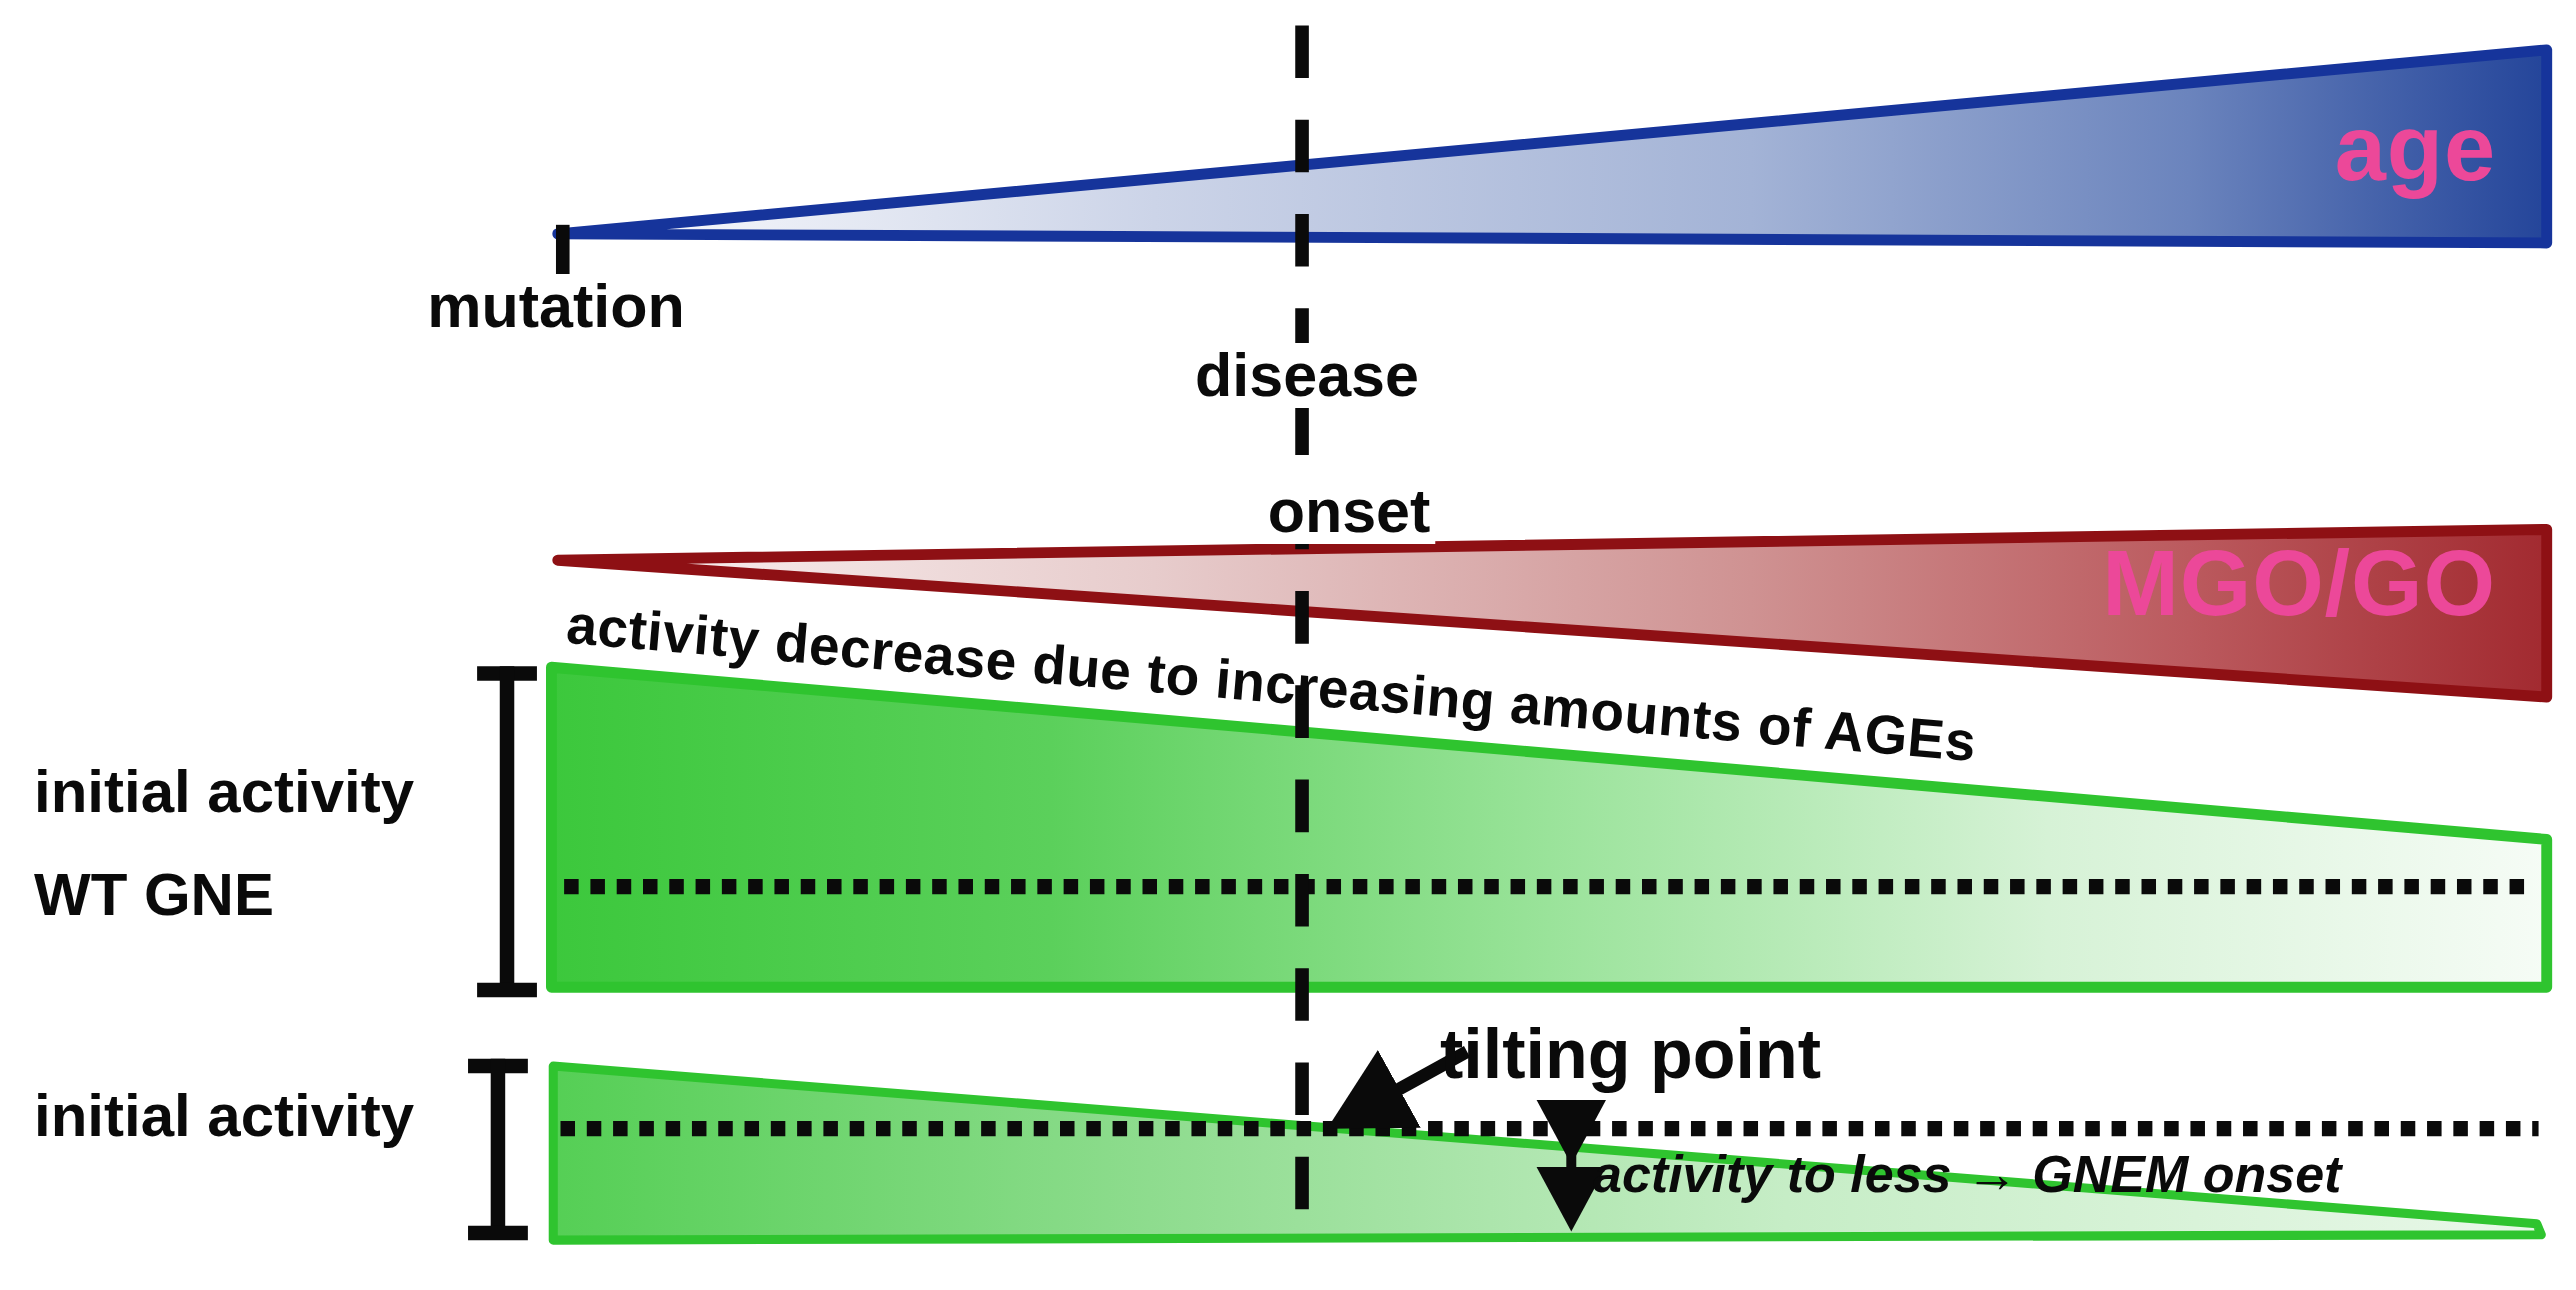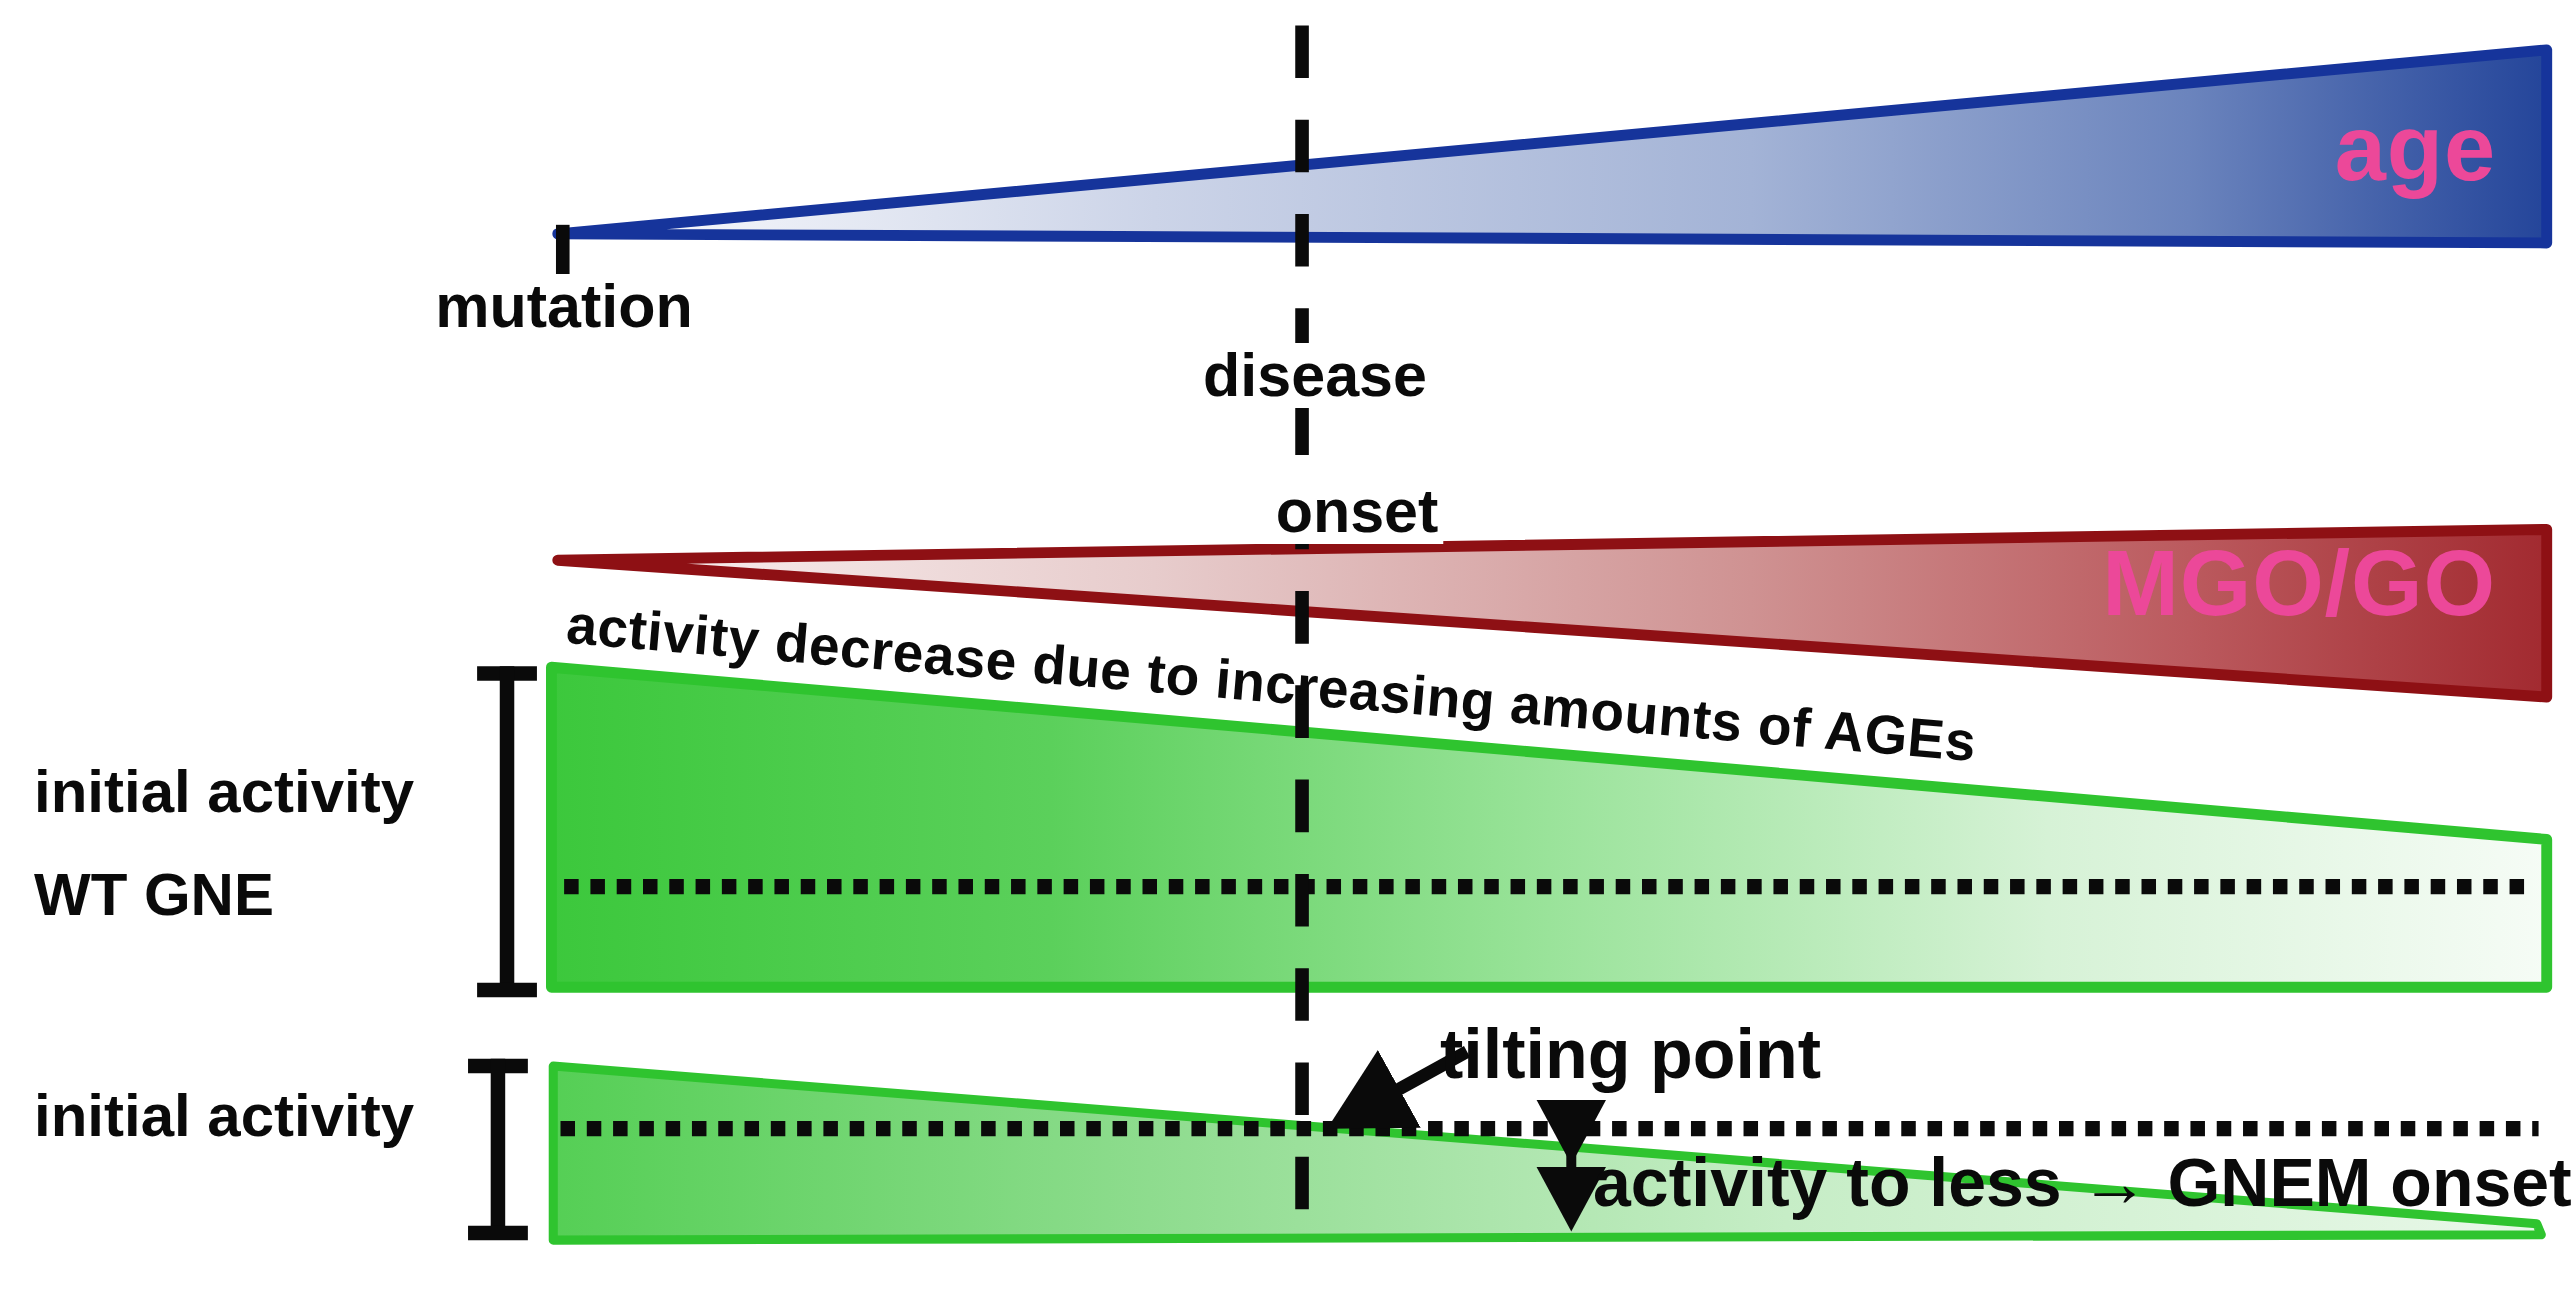--- a/index.html
+++ b/index.html
@@ -4,28 +4,28 @@
 <style>
   html,body{margin:0;padding:0;background:#ffffff;}
   .canvas{
     position:relative;width:2576px;height:1290px;background:#ffffff;overflow:hidden;
     font-family:"Liberation Sans", sans-serif;font-weight:bold;color:#0a0a0a;
   }
   .canvas svg{position:absolute;left:0;top:0;}
   .lbl{position:absolute;line-height:1;white-space:nowrap;font-weight:bold;}
   .center{transform:translateX(-50%);}
   .white{color:#ec4899;}
-  .timeline-text{font-size:61px;background:#ffffff;padding:1.8px 5.4px;margin-left:8px;}
+  .timeline-text{font-size:61px;background:#ffffff;padding:1.8px 5.4px;}
   .side-label{font-size:60px;}
   .band-label{font-size:92px;letter-spacing:0.9px;}
   .rotated{
     font-size:55px;transform:rotate(4.8deg);transform-origin:left top;letter-spacing:0.5px;
   }
   .tilting{font-size:70px;}
-  .gnem{font-size:68px;}
+  .gnem{font-size:52px;font-style:italic;}
 </style>
 </head>
 <body>
 
 <div class="canvas">
 
   <svg width="2576" height="1290" viewBox="0 0 2841 1423">
     <defs>
       <linearGradient id="blueGrad" x1="0" y1="0" x2="1" y2="0">
         <stop offset="0" stop-color="#fdfdfe"></stop>

